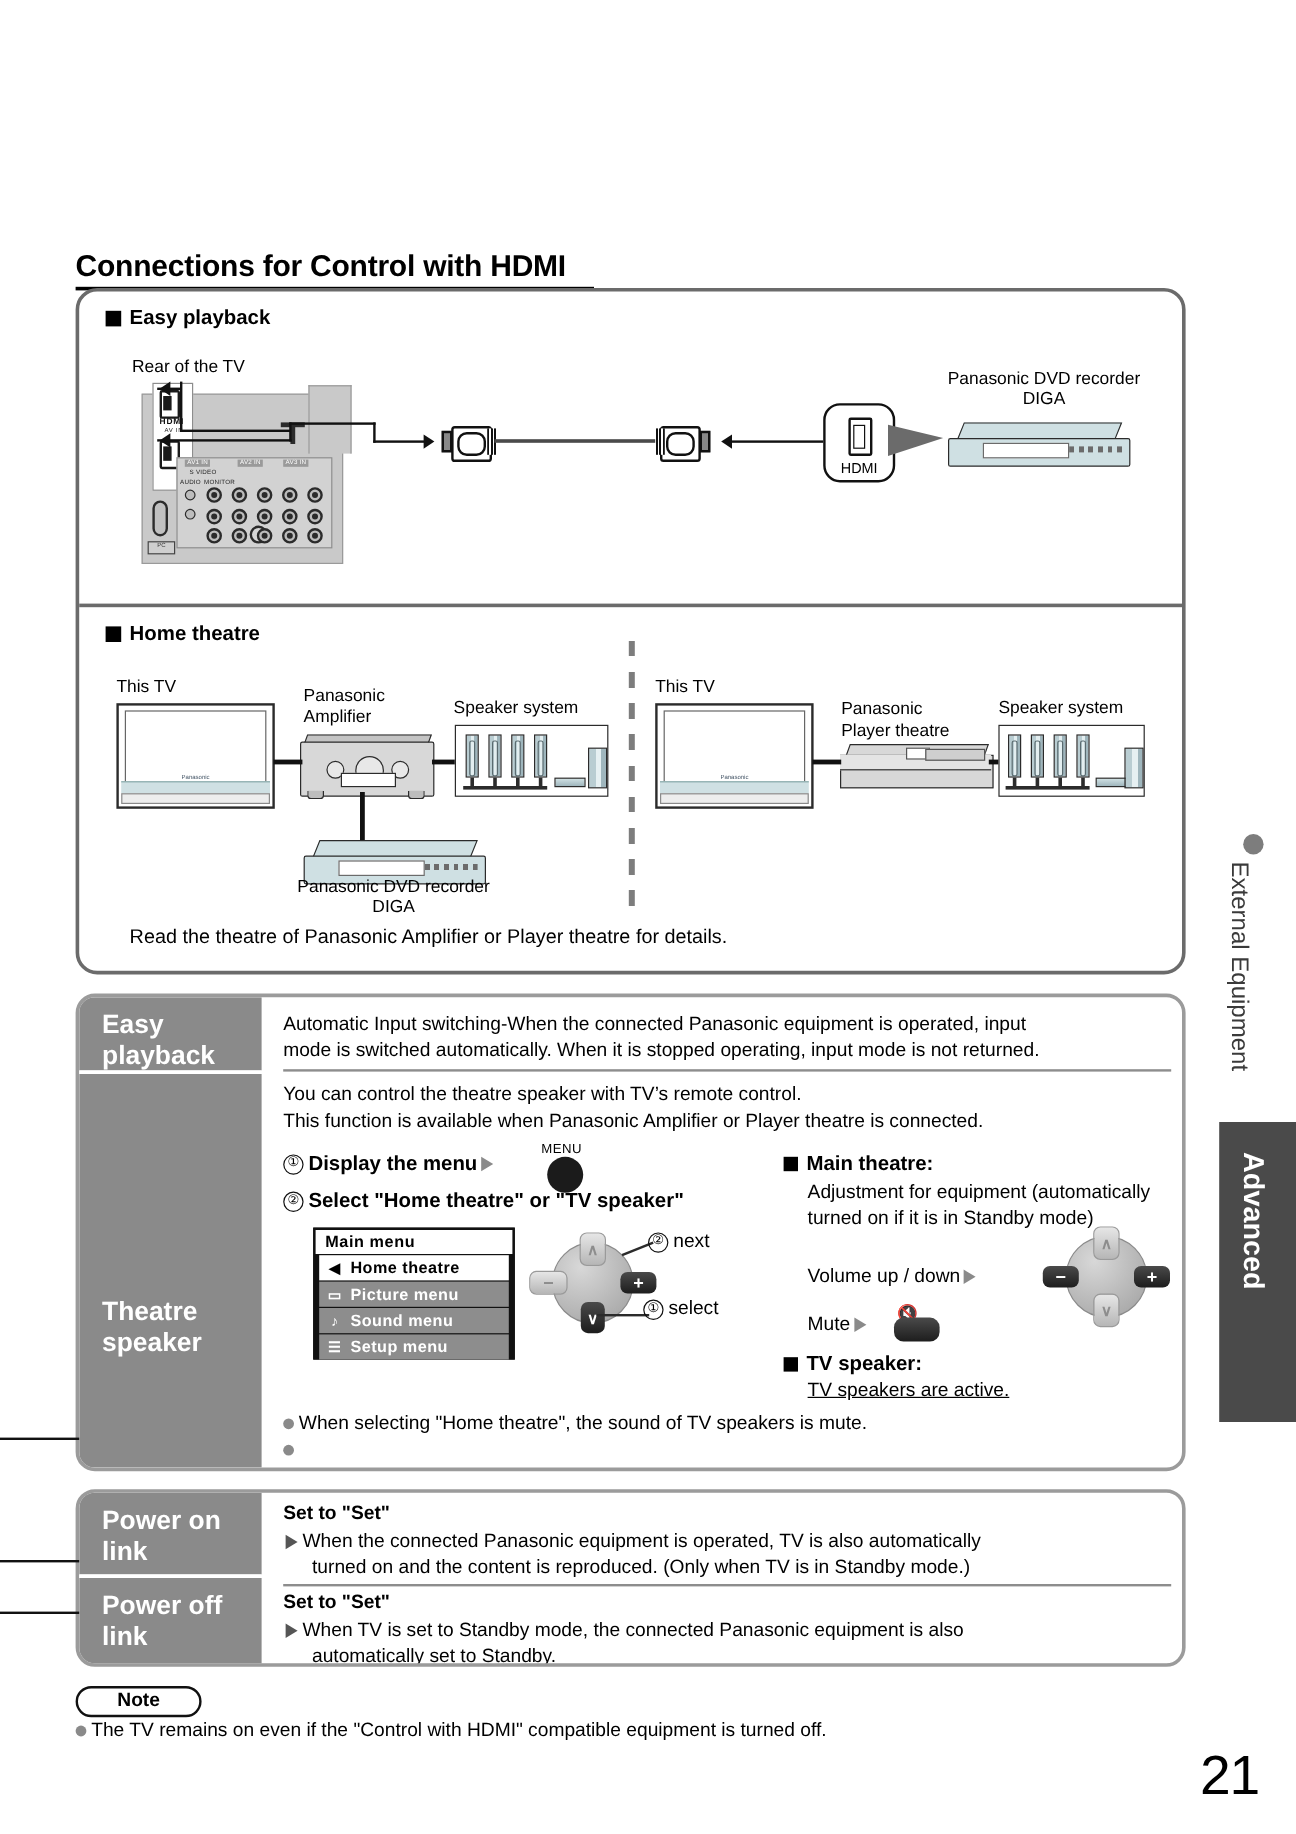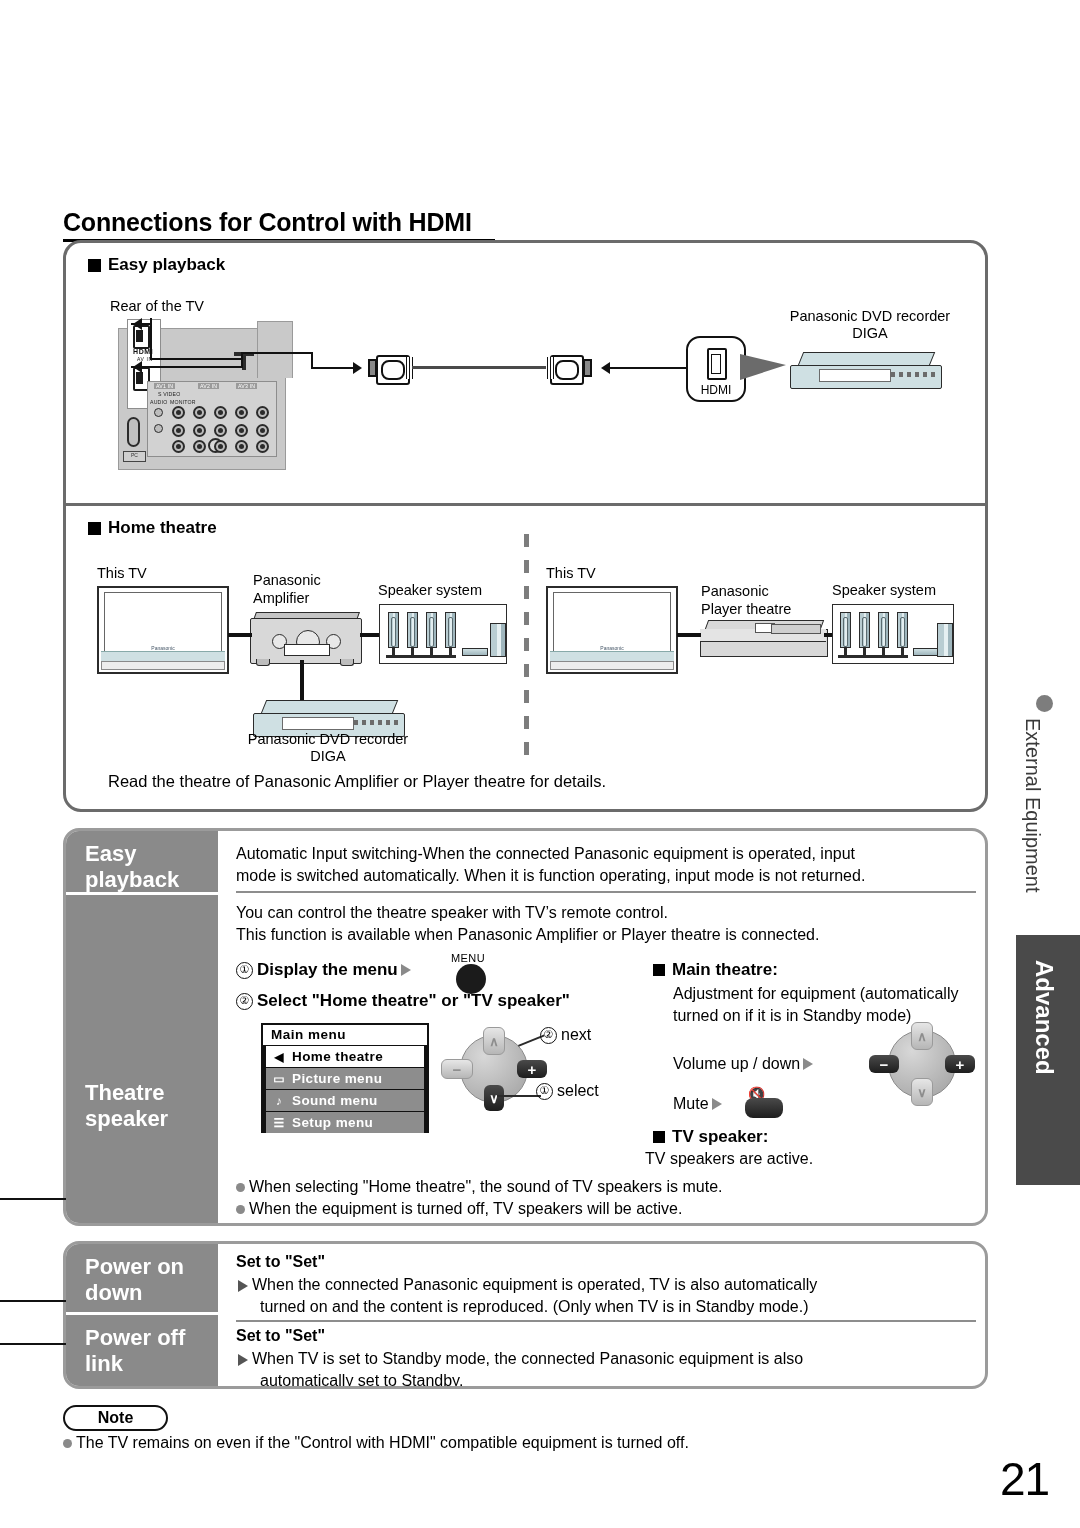--- a/index.html
+++ b/index.html
@@ -414,21 +414,21 @@
 
   <div class="ftable" id="table-1">
     <div class="gcell" style="left:0;top:0;width:152px;height:61px;white-space:pre;">Easy
 playback</div>
     <div class="wline" style="left:0;top:61px;width:152px;"></div>
     <div class="gcell" style="left:0;top:64px;width:152px;height:328px;padding-top:185px;white-space:pre;">Theatre
 speaker</div>
 
     <div class="rcell body-txt" style="left:170px;top:12px;width:740px;">
       <div>Automatic Input switching-When the connected Panasonic equipment is operated, input</div>
-      <div>mode is switched automatically. When it is function operating, input mode is not returned.</div>
+      <div>mode is switched automatically. When it is stopped operating, input mode is not returned.</div>
     </div>
     <div class="hr-gray" style="left:170px;top:60px;width:740px;"></div>
 
     <div class="rcell body-txt" style="left:170px;top:71px;width:740px;">
       <div>You can control the theatre speaker with TV’s remote control.</div>
       <div>This function is available when Panasonic Amplifier or Player theatre is connected.</div>
     </div>
   </div>
 
   <div style="position:absolute;left:236px;top:960px;font-size:17px;font-weight:bold;display:flex;align-items:center;">
@@ -503,32 +503,32 @@
     <span>Mute</span>
     <span class="arrow-g"></span>
   </div>
   <div style="position:absolute;left:748px;top:1086px;font-size:14px;">🔇</div>
   <div class="mute-btn" style="left:745px;top:1098px;"></div>
 
   <div style="position:absolute;left:653px;top:1127px;font-size:17px;font-weight:bold;display:flex;align-items:center;gap:7px;">
     <span class="sq" style="width:12px;height:12px;"></span>
     <span>TV speaker:</span>
   </div>
-  <div class="body-txt" style="position:absolute;left:645px;top:1148px;">TV speakers are active.</div>
+  <div class="body-txt" style="position:absolute;left:673px;top:1148px;text-decoration:underline;">TV speakers are active.</div>
 
   <div class="body-txt" style="position:absolute;left:236px;top:1176px;">
     <span class="bull"></span><span>When selecting "Home theatre", the sound of TV speakers is mute.</span>
   </div>
   <div class="body-txt" style="position:absolute;left:236px;top:1198px;">
-    <span class="bull"></span><span>When the equipment is turned off, TV speakers will be active.</span>
+    <span class="bull"></span>
   </div>
 
   <div class="ftable" id="table-2">
     <div class="gcell" style="left:0;top:0;width:152px;height:68px;white-space:pre;">Power on
-down</div>
+link</div>
     <div class="wline" style="left:0;top:68px;width:152px;"></div>
     <div class="gcell" style="left:0;top:71px;width:152px;height:73px;white-space:pre;">Power off
 link</div>
 
     <div class="bold-lab" style="position:absolute;left:170px;top:9px;">Set to "Set"</div>
     <div class="body-txt" style="position:absolute;left:194px;top:52px;">turned on and the content is reproduced. (Only when TV is in Standby mode.)</div>
     <div class="body-txt" style="position:absolute;left:170px;top:30px;">
       <span class="arrow-k"></span><span>When the connected Panasonic equipment is operated, TV is also automatically</span>
     </div>
     <div class="hr-gray" style="left:170px;top:76px;width:740px;"></div>

